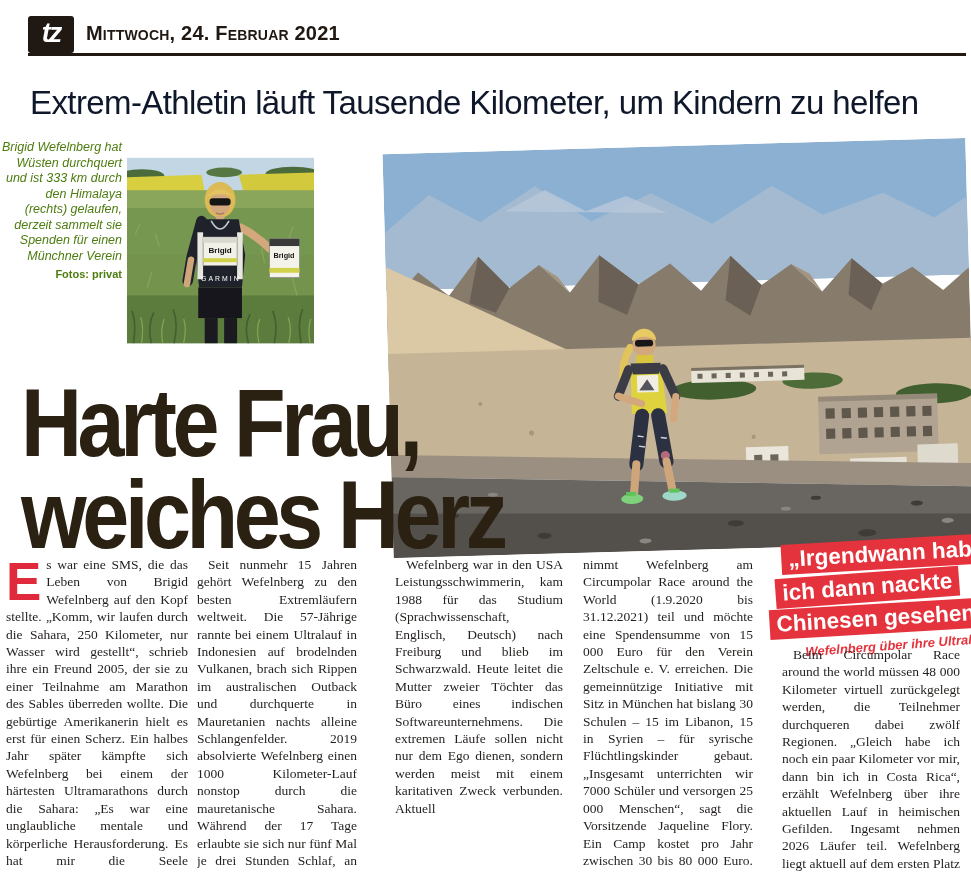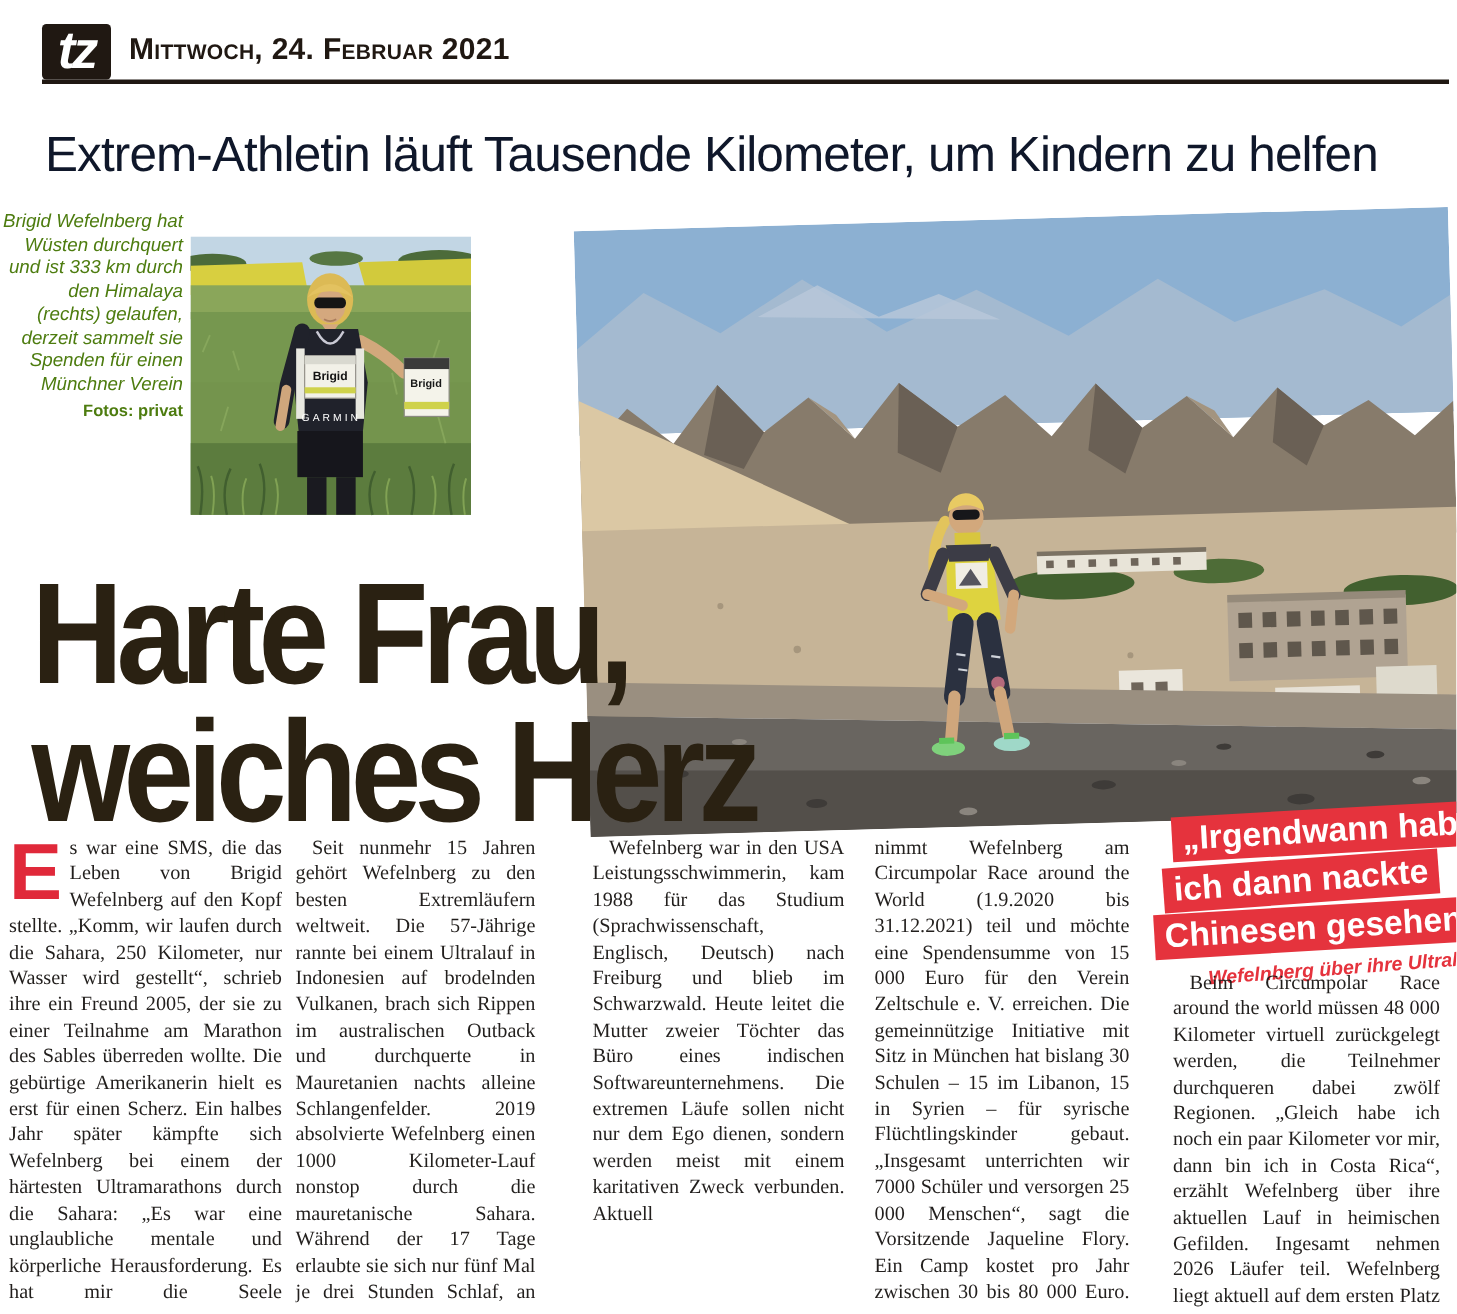--- a/index.html
+++ b/index.html
@@ -2,21 +2,21 @@
 <html lang="de"><head>
 <meta charset="utf-8">
 <style>
   html,body{margin:0;padding:0;background:#fff;}
   .page{position:relative;width:971px;height:876px;background:#fff;overflow:hidden;
         font-family:"Liberation Sans",sans-serif;color:#1e1b18;}
 
   
   .logo{position:absolute;left:28px;top:16px;width:46px;height:37px;background:#201812;
         border-radius:3px;display:flex;align-items:center;justify-content:center;}
-  .logo span{color:#fff;font-weight:bold;font-size:35px;letter-spacing:-2px;
+  .logo span{color:#fff;font-weight:bold;font-size:27px;letter-spacing:-2px;
         font-style:italic;transform:translateY(-1px);text-align:right;}
   .masthead-date{position:absolute;left:86px;top:22px;font-weight:bold;font-size:20px;
         font-variant:small-caps;letter-spacing:.2px;color:#201812;}
   .masthead-rule{position:absolute;left:28px;top:53px;width:938px;height:3px;background:#201812;}
 
   
   .kicker{position:absolute;left:30px;top:84px;width:930px;margin:0;font-weight:normal;
         font-size:33px;letter-spacing:-.6px;color:#0f172a;}
 
   

